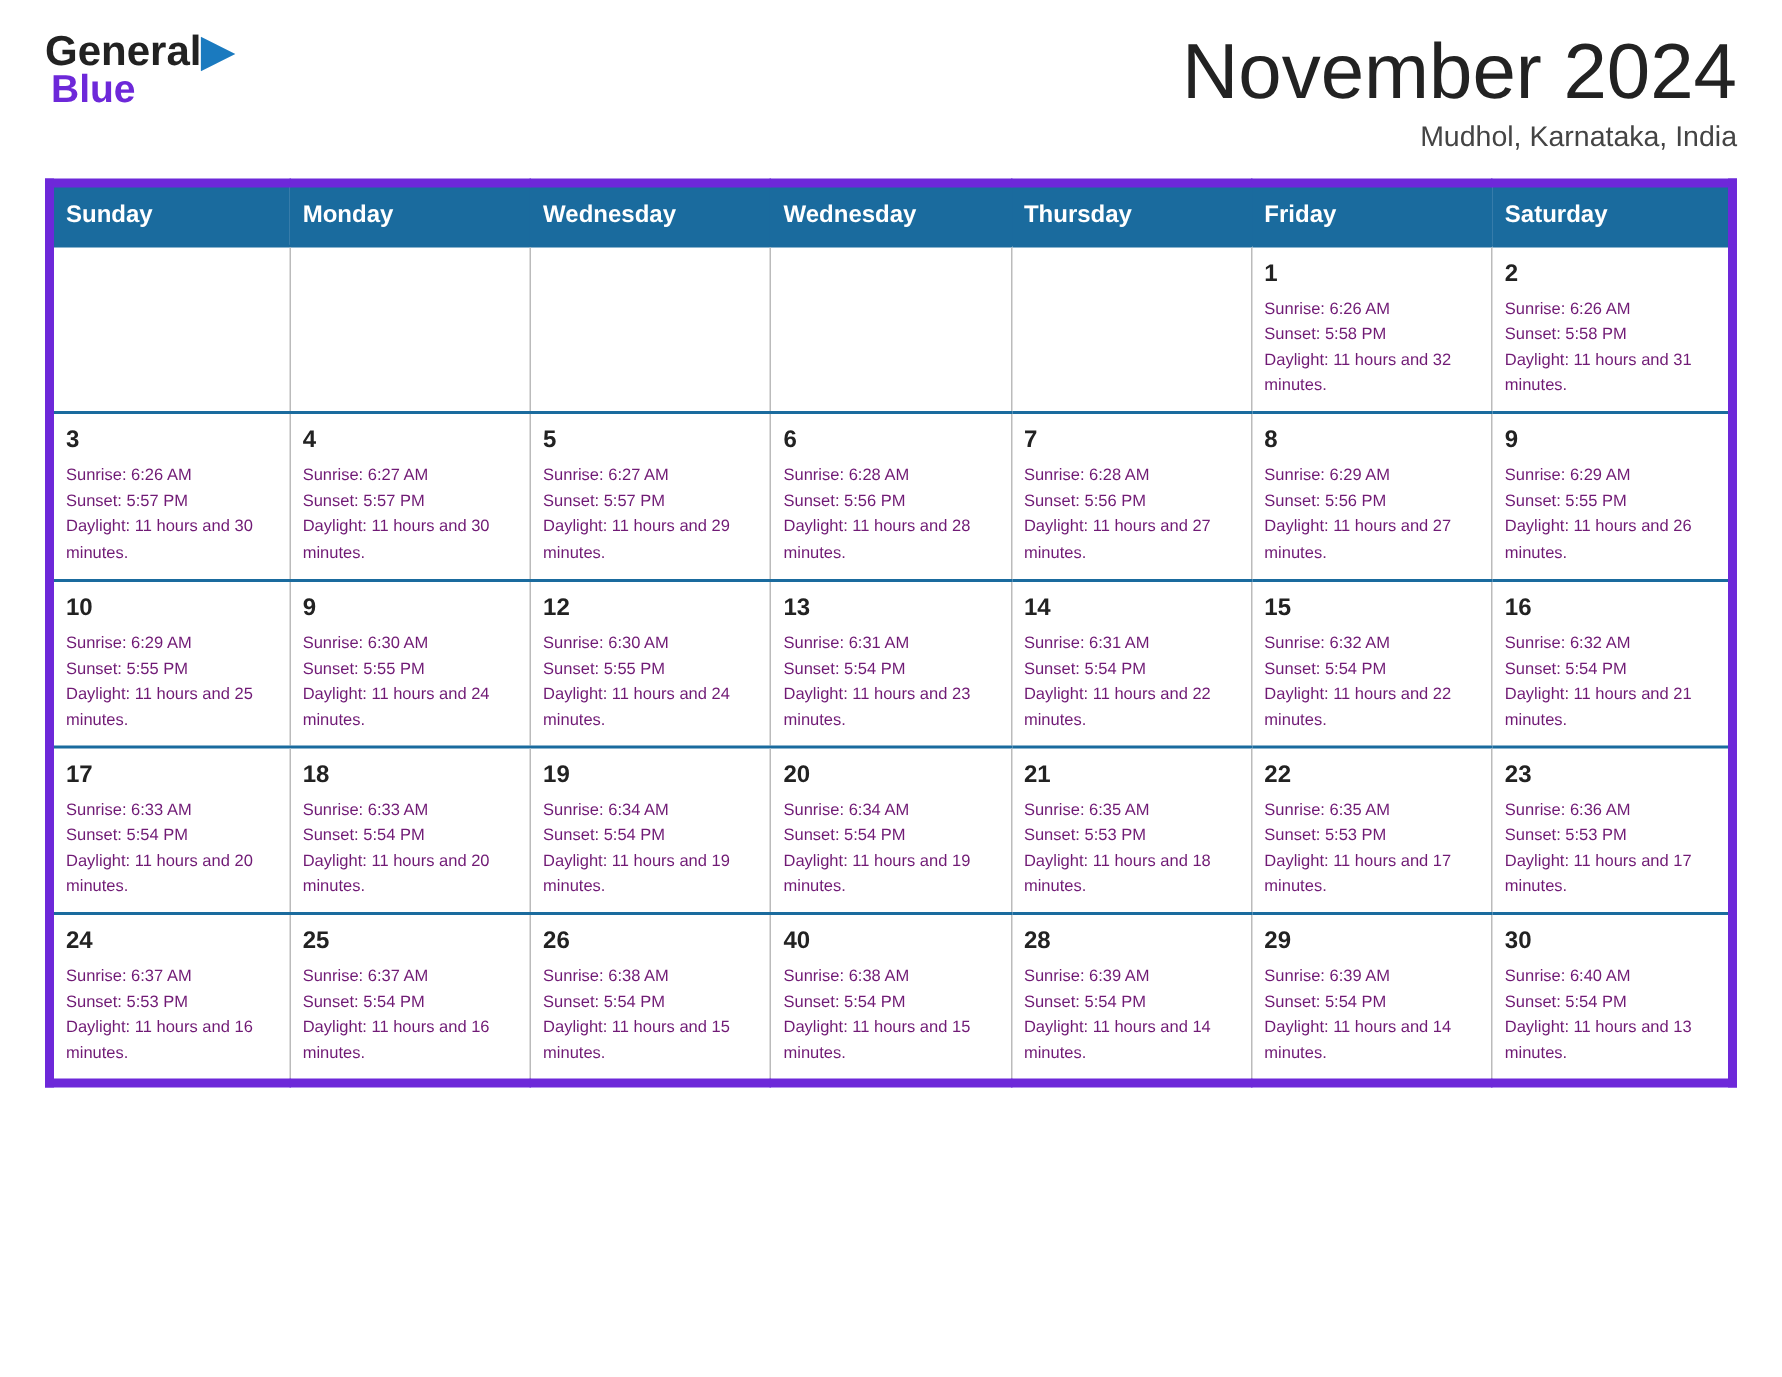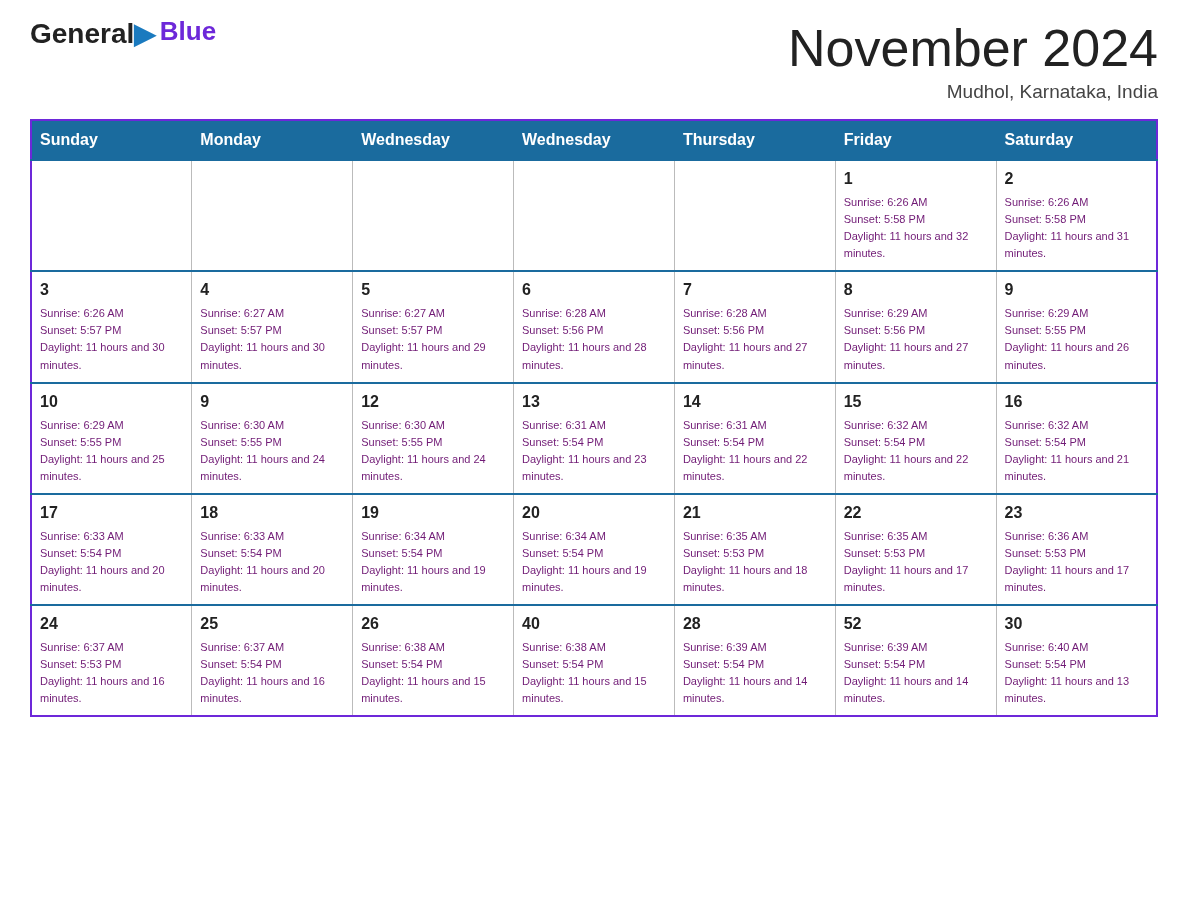--- a/index.html
+++ b/index.html
@@ -12,21 +12,21 @@
       padding: 20px 30px;
     }
     .header {
       display: flex;
       justify-content: space-between;
       align-items: flex-start;
       margin-bottom: 16px;
     }
     .logo {
       display: flex;
-      flex-direction: row;
+      flex-direction: column;
       align-items: flex-start;
     }
     .logo-general {
       font-size: 28px;
       font-weight: bold;
       color: #222;
       line-height: 1;
     }
     .logo-general span {
       color: #1a7abf;
@@ -49,21 +49,21 @@
       line-height: 1.1;
     }
     .location-title {
       font-size: 19px;
       color: #444;
       margin-top: 4px;
     }
     .calendar {
       width: 100%;
       border-collapse: collapse;
-      border: 2px solid #6d28d9;
+      border: 6px solid #6d28d9;
     }
     .calendar th {
       background: #1a6b9e;
       color: #fff;
       font-size: 16px;
       font-weight: bold;
       padding: 10px 8px;
       text-align: left;
       border: 1px solid #1a6b9e;
     }
@@ -247,21 +247,21 @@
         </td>
         <td>
           <span class="day-number">40</span>
           <div class="sun-info">Sunrise: 6:38 AM<br>Sunset: 5:54 PM<br>Daylight: 11 hours and 15 minutes.</div>
         </td>
         <td>
           <span class="day-number">28</span>
           <div class="sun-info">Sunrise: 6:39 AM<br>Sunset: 5:54 PM<br>Daylight: 11 hours and 14 minutes.</div>
         </td>
         <td>
-          <span class="day-number">52</span>
+          <span class="day-number">29</span>
           <div class="sun-info">Sunrise: 6:39 AM<br>Sunset: 5:54 PM<br>Daylight: 11 hours and 14 minutes.</div>
         </td>
         <td>
           <span class="day-number">30</span>
           <div class="sun-info">Sunrise: 6:40 AM<br>Sunset: 5:54 PM<br>Daylight: 11 hours and 13 minutes.</div>
         </td>
       </tr>
     </tbody>
 </table>
 

